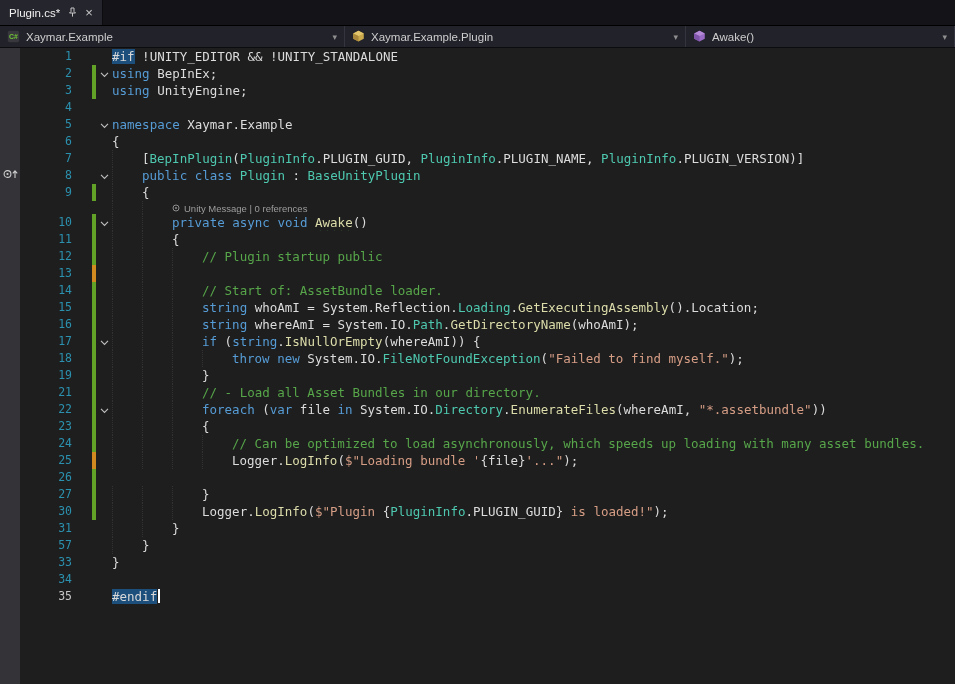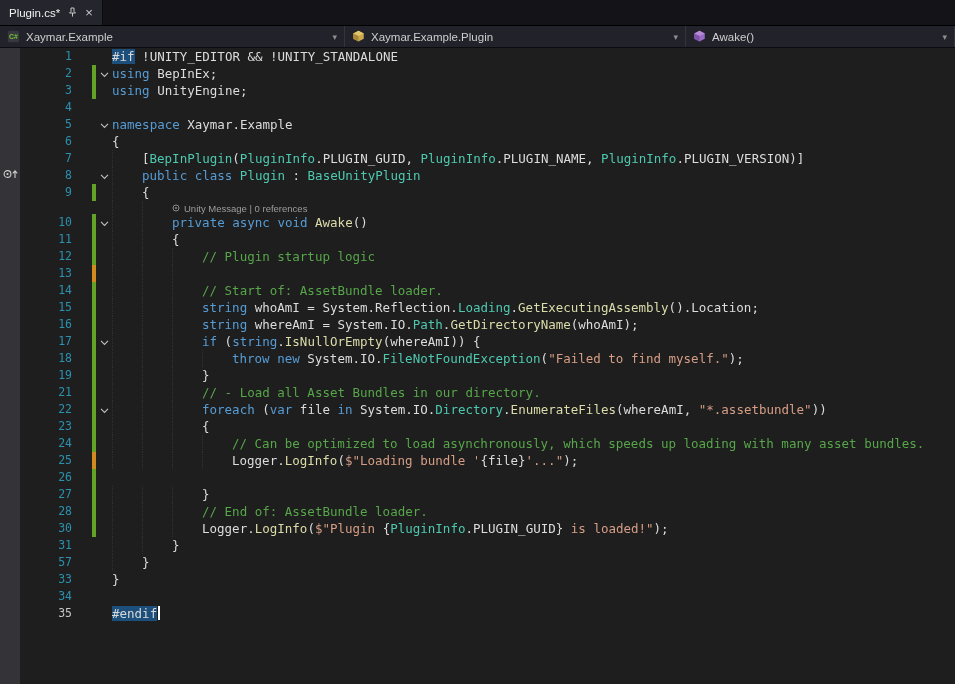--- a/index.html
+++ b/index.html
@@ -236,21 +236,21 @@
           <div class="cell-bar bar-g"></div>
           <div class="cell-fold"></div>
           <div class="cell-code"><span class="ind"></span><span class="ind"></span><span class="tk-p">{</span></div>
         </div>
         <div class="row">
           <div class="cell-glyph"></div>
           <div class="cell-num">12</div>
           <div class="cell-gap"></div>
           <div class="cell-bar bar-g"></div>
           <div class="cell-fold"></div>
-          <div class="cell-code"><span class="ind"></span><span class="ind"></span><span class="ind"></span><span class="tk-c">// Plugin startup logic</span></div>
+          <div class="cell-code"><span class="ind"></span><span class="ind"></span><span class="ind"></span><span class="tk-c">// Plugin startup public</span></div>
         </div>
         <div class="row">
           <div class="cell-glyph"></div>
           <div class="cell-num">13</div>
           <div class="cell-gap"></div>
           <div class="cell-bar bar-o"></div>
           <div class="cell-fold"></div>
           <div class="cell-code"><span class="ind"></span><span class="ind"></span><span class="ind"></span></div>
         </div>
         <div class="row">
@@ -356,28 +356,20 @@
           <div class="cell-bar bar-g"></div>
           <div class="cell-fold"></div>
         </div>
         <div class="row">
           <div class="cell-glyph"></div>
           <div class="cell-num">27</div>
           <div class="cell-gap"></div>
           <div class="cell-bar bar-g"></div>
           <div class="cell-fold"></div>
           <div class="cell-code"><span class="ind"></span><span class="ind"></span><span class="ind"></span><span class="tk-p">}</span></div>
-        </div>
-        <div class="row">
-          <div class="cell-glyph"></div>
-          <div class="cell-num">28</div>
-          <div class="cell-gap"></div>
-          <div class="cell-bar bar-g"></div>
-          <div class="cell-fold"></div>
-          <div class="cell-code"><span class="ind"></span><span class="ind"></span><span class="ind"></span><span class="tk-c">// End of: AssetBundle loader.</span></div>
         </div>
         <div class="row">
           <div class="cell-glyph"></div>
           <div class="cell-num">30</div>
           <div class="cell-gap"></div>
           <div class="cell-bar bar-g"></div>
           <div class="cell-fold"></div>
           <div class="cell-code"><span class="ind"></span><span class="ind"></span><span class="ind"></span><span class="tk-p">Logger.</span><span class="tk-m">LogInfo</span><span class="tk-p">(</span><span class="tk-s">$"Plugin </span><span class="tk-p">{</span><span class="tk-t">PluginInfo</span><span class="tk-p">.PLUGIN_GUID}</span><span class="tk-s"> is loaded!"</span><span class="tk-p">);</span></div>
         </div>
         <div class="row">

